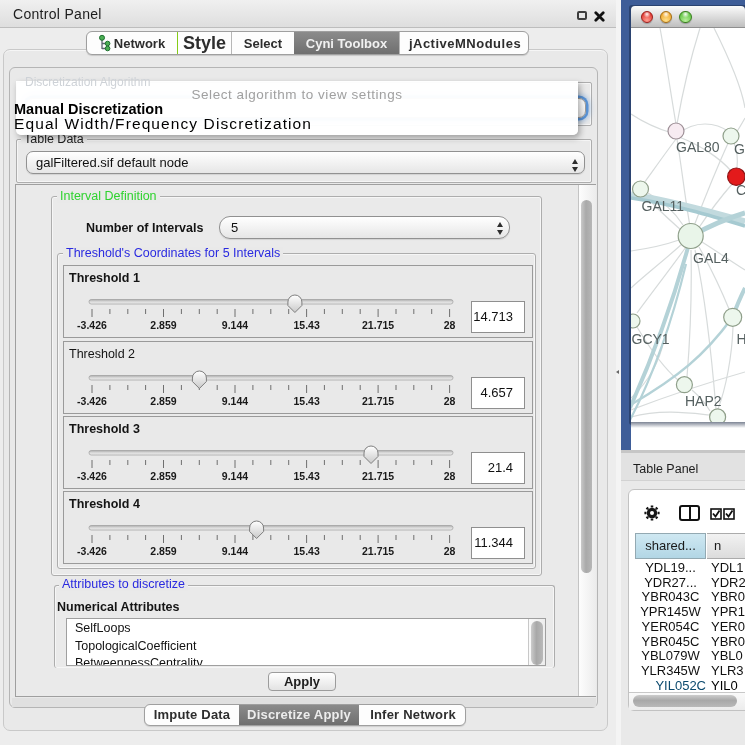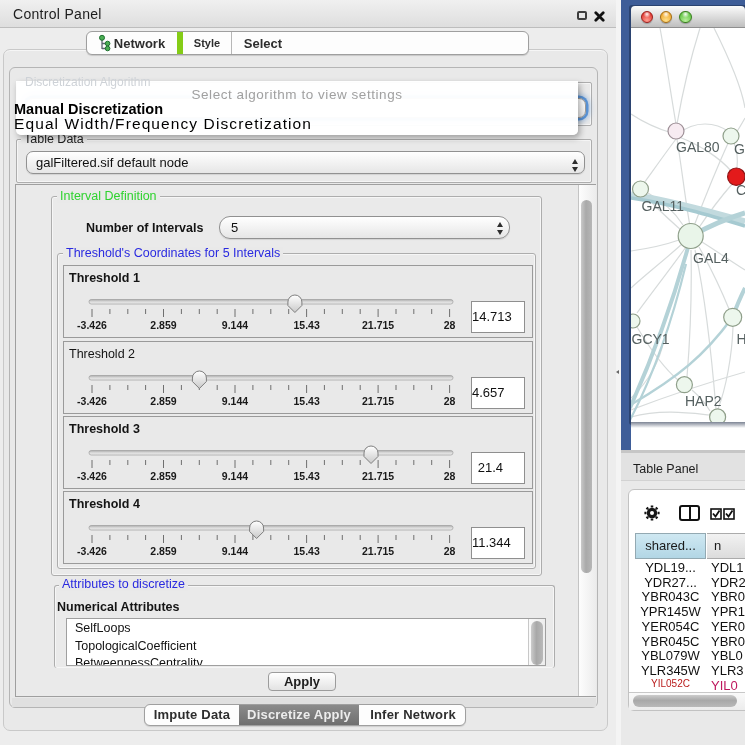--- a/index.html
+++ b/index.html
@@ -1,40 +1,42 @@
 <!DOCTYPE html>
 <html><head><meta charset="utf-8"><style>
 *{margin:0;padding:0;box-sizing:border-box}
 html,body{width:745px;height:745px;overflow:hidden}
 body{font-family:"Liberation Sans",sans-serif;background:#ededed;position:relative}
 .abs{position:absolute}
 .grp{position:absolute;border:1px solid #adadad;box-shadow:inset 0 0 0 1px rgba(255,255,255,.55);border-radius:2px}
 .glab{position:absolute;background:#e9e9e9;padding:0 3px;line-height:13px;font-size:12.5px}
 .tbox{position:absolute;border:1px solid #9a9a9a;background:#e9e9e9}
-.vbox{position:absolute;border:1px solid #8f8f8f;background:#fff;font-size:13px;color:#111;text-align:right;padding-right:21px;line-height:30px}
+.vbox{position:absolute;border:1px solid #8f8f8f;background:#fff;font-size:13px;color:#111;text-align:right;padding-right:11px;line-height:30px}
 .seg{flex:none;height:100%;text-align:center;font-weight:bold;color:#2d2d2d;white-space:nowrap;overflow:hidden}
 </style></head><body>
 
 <div class="abs" style="left:0;top:0;width:616px;height:28px;background:linear-gradient(#f0f0f0,#dedede);border-bottom:1px solid #bdbdbd"></div>
 <div class="abs" style="left:13px;top:6px;font-size:14px;letter-spacing:0.3px;color:#1c1c1c">Control Panel</div>
 <div class="abs" style="left:577px;top:11px;width:10px;height:9px;border:2px solid #3d3d3d;border-radius:2px"></div>
 <svg class="abs" style="left:594px;top:11px" width="11" height="11" viewBox="0 0 11 11">
 <path d="M1.8 1.8 L9.2 9.2 M9.2 1.8 L1.8 9.2" stroke="#111" stroke-width="2.8" stroke-linecap="round"></path>
   </svg>
 <div class="abs" style="left:3px;top:49px;width:605px;height:682px;background:#e9e9e9;border:1px solid #c9c9c9;border-radius:7px;box-shadow:inset 0 1px 0 #f6f6f6"></div>
 <div class="abs" style="left:9px;top:67px;width:589px;height:641px;background:#e9e9e9;border:1px solid #b5b5b5;border-radius:6px"></div>
 <div class="abs" style="left:86px;top:31px;width:443px;height:24px;background:#fdfdfd;border:1px solid #9f9f9f;border-radius:6px;overflow:hidden;box-shadow:0 1px 1px rgba(0,0,0,.15);display:flex">
 <div class="seg" style="width:90px;font-size:13px;line-height:23px"><svg width="12" height="18" viewBox="0 0 12 18" style="vertical-align:-4px;margin-right:3px">
         <path d="M3 5 L3 15 M3 9.5 L7.5 9.5 M3 14.5 L7.5 14.5" stroke="#5c6370" stroke-width="1.3" fill="none"></path>
         <circle cx="3" cy="3.8" r="2.5" fill="#4cae54" stroke="#1e7030" stroke-width="1"></circle>
         <circle cx="8.6" cy="9.5" r="2.3" fill="#4cae54" stroke="#1e7030" stroke-width="1"></circle>
         <circle cx="8.6" cy="14.5" r="2.3" fill="#4cae54" stroke="#1e7030" stroke-width="1"></circle>
       </svg>Network</div>
-<div class="seg" style="width:54px;border-left:6px solid #84cc16;font-size:11px;line-height:23px">Style</div>
+<div class="seg" style="width:54px;border-left:1px solid #84cc16;font-size:18px;line-height:23px">Style</div>
 <div class="seg" style="width:63px;border-left:1px solid #b7b7b7;font-size:13px;line-height:23px">Select</div>
+<div class="seg" style="width:105px;background:linear-gradient(#8b8b8b,#6f6f6f);color:#f1f1f1;font-size:13px;line-height:23px">Cyni Toolbox</div>
+<div class="seg" style="width:131px;border-left:1px solid #b7b7b7;letter-spacing:0.5px;font-size:13px;line-height:23px">jActiveMNodules</div>
 </div>
 <div class="grp" style="left:16px;top:82px;width:576px;height:44px"></div>
 <div class="abs" style="left:26px;top:98px;width:560px;height:20px;background:linear-gradient(#fff,#e9e9e9);border:1px solid #9a9a9a;border-radius:7px;box-shadow:0 0 0 2.5px rgba(80,140,210,.9), 0 0 5px 4px rgba(80,140,210,.4)"></div>
 <div class="grp" style="left:16px;top:139px;width:576px;height:44px"></div>
 <div class="glab" style="left:21px;top:133px;color:#1e1e1e">Table Data</div>
 <div class="abs" style="left:26px;top:151px;width:559px;height:23px;background:linear-gradient(#ffffff,#e6e6e6);border:1px solid #919191;border-radius:7px;box-shadow:0 1px 1px rgba(0,0,0,.1)"></div>
 <div class="abs" style="left:36px;top:155px;font-size:13px;color:#111">galFiltered.sif default node</div>
 <div class="abs" style="left:572px;top:159px;width:0;height:0;border-left:3.8px solid transparent;border-right:3.8px solid transparent;border-bottom:5.5px solid #2e2e2e"></div>
 <div class="abs" style="left:572px;top:166.5px;width:0;height:0;border-left:3.8px solid transparent;border-right:3.8px solid transparent;border-top:5.5px solid #2e2e2e"></div>
 <div class="abs" style="left:15px;top:184px;width:581px;height:513px;background:#eaeaea;border:1px solid #9f9f9f"></div>
@@ -354,16 +356,16 @@
 <div class="abs" style="left:0;top:44.1px;width:71px;text-align:center;font-size:13px;color:#111">YPR145W</div>
 <div class="abs" style="left:76px;top:44.1px;font-size:13px;color:#111">YPR1</div>
 <div class="abs" style="left:0;top:58.8px;width:71px;text-align:center;font-size:13px;color:#111">YER054C</div>
 <div class="abs" style="left:76px;top:58.8px;font-size:13px;color:#111">YER0</div>
 <div class="abs" style="left:0;top:73.5px;width:71px;text-align:center;font-size:13px;color:#111">YBR045C</div>
 <div class="abs" style="left:76px;top:73.5px;font-size:13px;color:#111">YBR0</div>
 <div class="abs" style="left:0;top:88.2px;width:71px;text-align:center;font-size:13px;color:#111">YBL079W</div>
 <div class="abs" style="left:76px;top:88.2px;font-size:13px;color:#111">YBL0</div>
 <div class="abs" style="left:0;top:102.9px;width:71px;text-align:center;font-size:13px;color:#111">YLR345W</div>
 <div class="abs" style="left:76px;top:102.9px;font-size:13px;color:#111">YLR3</div>
-<div class="abs" style="left:0;top:117.6px;width:71px;text-align:center;font-size:10px;color:#b91c1c">YIL052C</div>
-<div class="abs" style="left:76px;top:117.6px;font-size:13px;color:#be185d">YIL0</div>
+<div class="abs" style="left:0;top:117.6px;width:71px;text-align:right;font-size:13px;color:#0c4a6e">YIL052C</div>
+<div class="abs" style="left:76px;top:117.6px;font-size:13px;color:#000000">YIL0</div>
 </div>
 <div class="abs" style="left:629px;top:692px;width:128px;height:18px;background:linear-gradient(#fafafa,#ececec);border-top:1px solid #c8c8c8"></div>
 <div class="abs" style="left:633px;top:694.5px;width:104px;height:12px;background:linear-gradient(#cccccc,#a8a8a8 45%,#b9b9b9);border-radius:6px"></div>
 </body></html>

